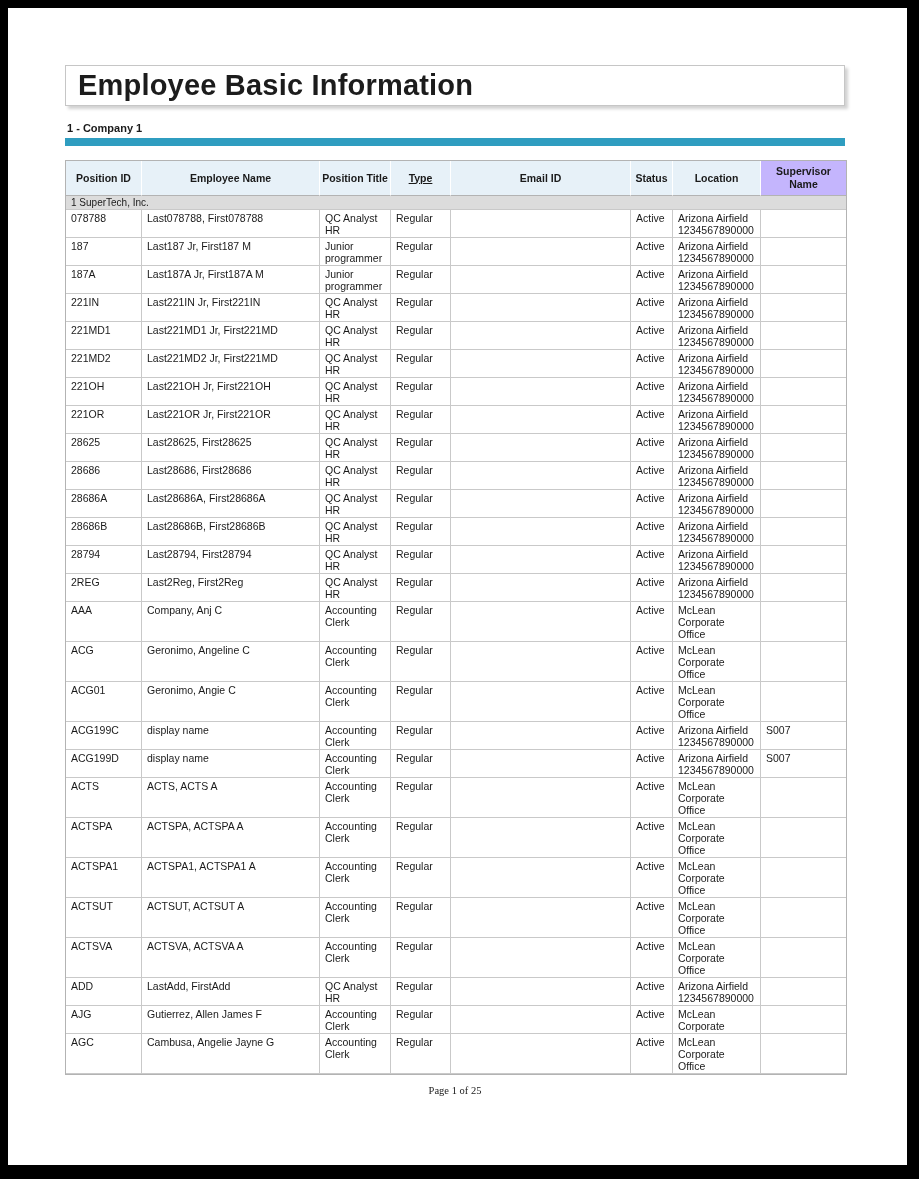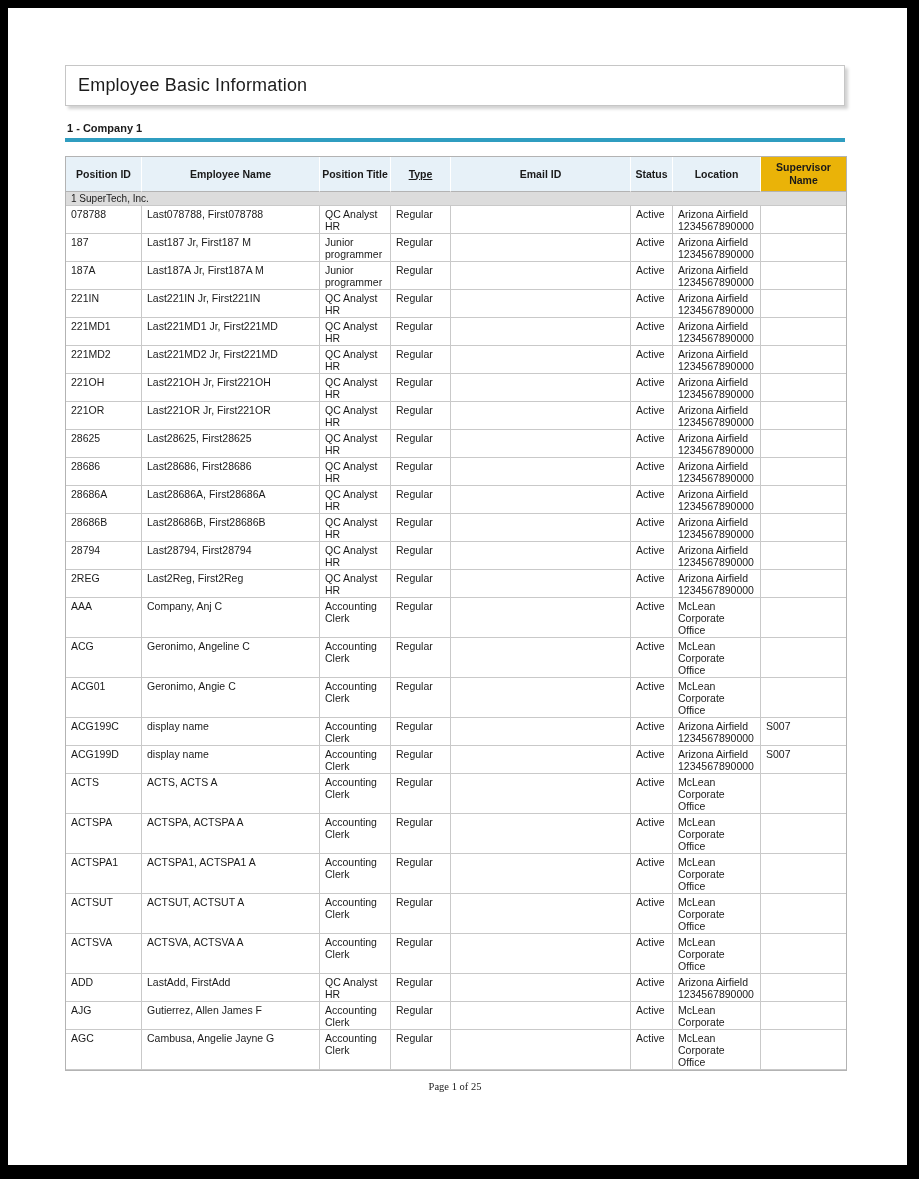--- a/index.html
+++ b/index.html
@@ -25,34 +25,34 @@
     height: 41px;
     background: #ffffff;
     border: 1px solid #c6c6c6;
     box-shadow: 3px 3px 3px #d2d2d2;
     display: flex;
     align-items: center;
     padding-left: 12px;
     margin-bottom: 14px;
   }
   .title-box h1 {
-    font-size: 18px;
-    font-weight: normal;
+    font-size: 29px;
+    font-weight: bold;
     color: #1c1c1c;
     letter-spacing: 0.2px;
     white-space: nowrap;
     text-align: right;
   }
   .company-header {
     width: 780px;
     font-size: 11px;
     font-weight: bold;
     color: #1a1a1a;
     padding: 2px 2px 4px 2px;
-    border-bottom: 4px solid #0ea5e9;
+    border-bottom: 8px solid #0ea5e9;
     margin-bottom: 14px;
   }
   table.report-table {
     width: 780px;
     table-layout: fixed;
     border-collapse: separate;
     border-spacing: 0;
     border: 1px solid #b3b3b3;
     font-size: 10.5px;
     color: #1a1a1a;
@@ -122,21 +122,21 @@
       </colgroup>
       <thead>
         <tr>
           <th style="background: rgb(231, 241, 248);">Position ID</th>
           <th style="background: rgb(231, 241, 248);">Employee Name</th>
           <th style="background: rgb(231, 241, 248); margin-left: 44px;">Position Title</th>
           <th style="background: rgb(231, 241, 248); text-decoration: underline;">Type</th>
           <th style="background: rgb(231, 241, 248);">Email ID</th>
           <th style="background: rgb(231, 241, 248);">Status</th>
           <th style="background: rgb(231, 241, 248);">Location</th>
-          <th style="background: #eab308;">Supervisor Name</th>
+          <th style="background: #c4b5fd;">Supervisor Name</th>
         </tr>
       </thead>
       <tbody>
         <tr class="group-row">
           <td colspan="8" style="background: rgb(220, 220, 220);">1 SuperTech, Inc.</td>
         </tr>
       <tr>
     <td>078788</td>
     <td>Last078788, First078788</td>
     <td>QC Analyst

